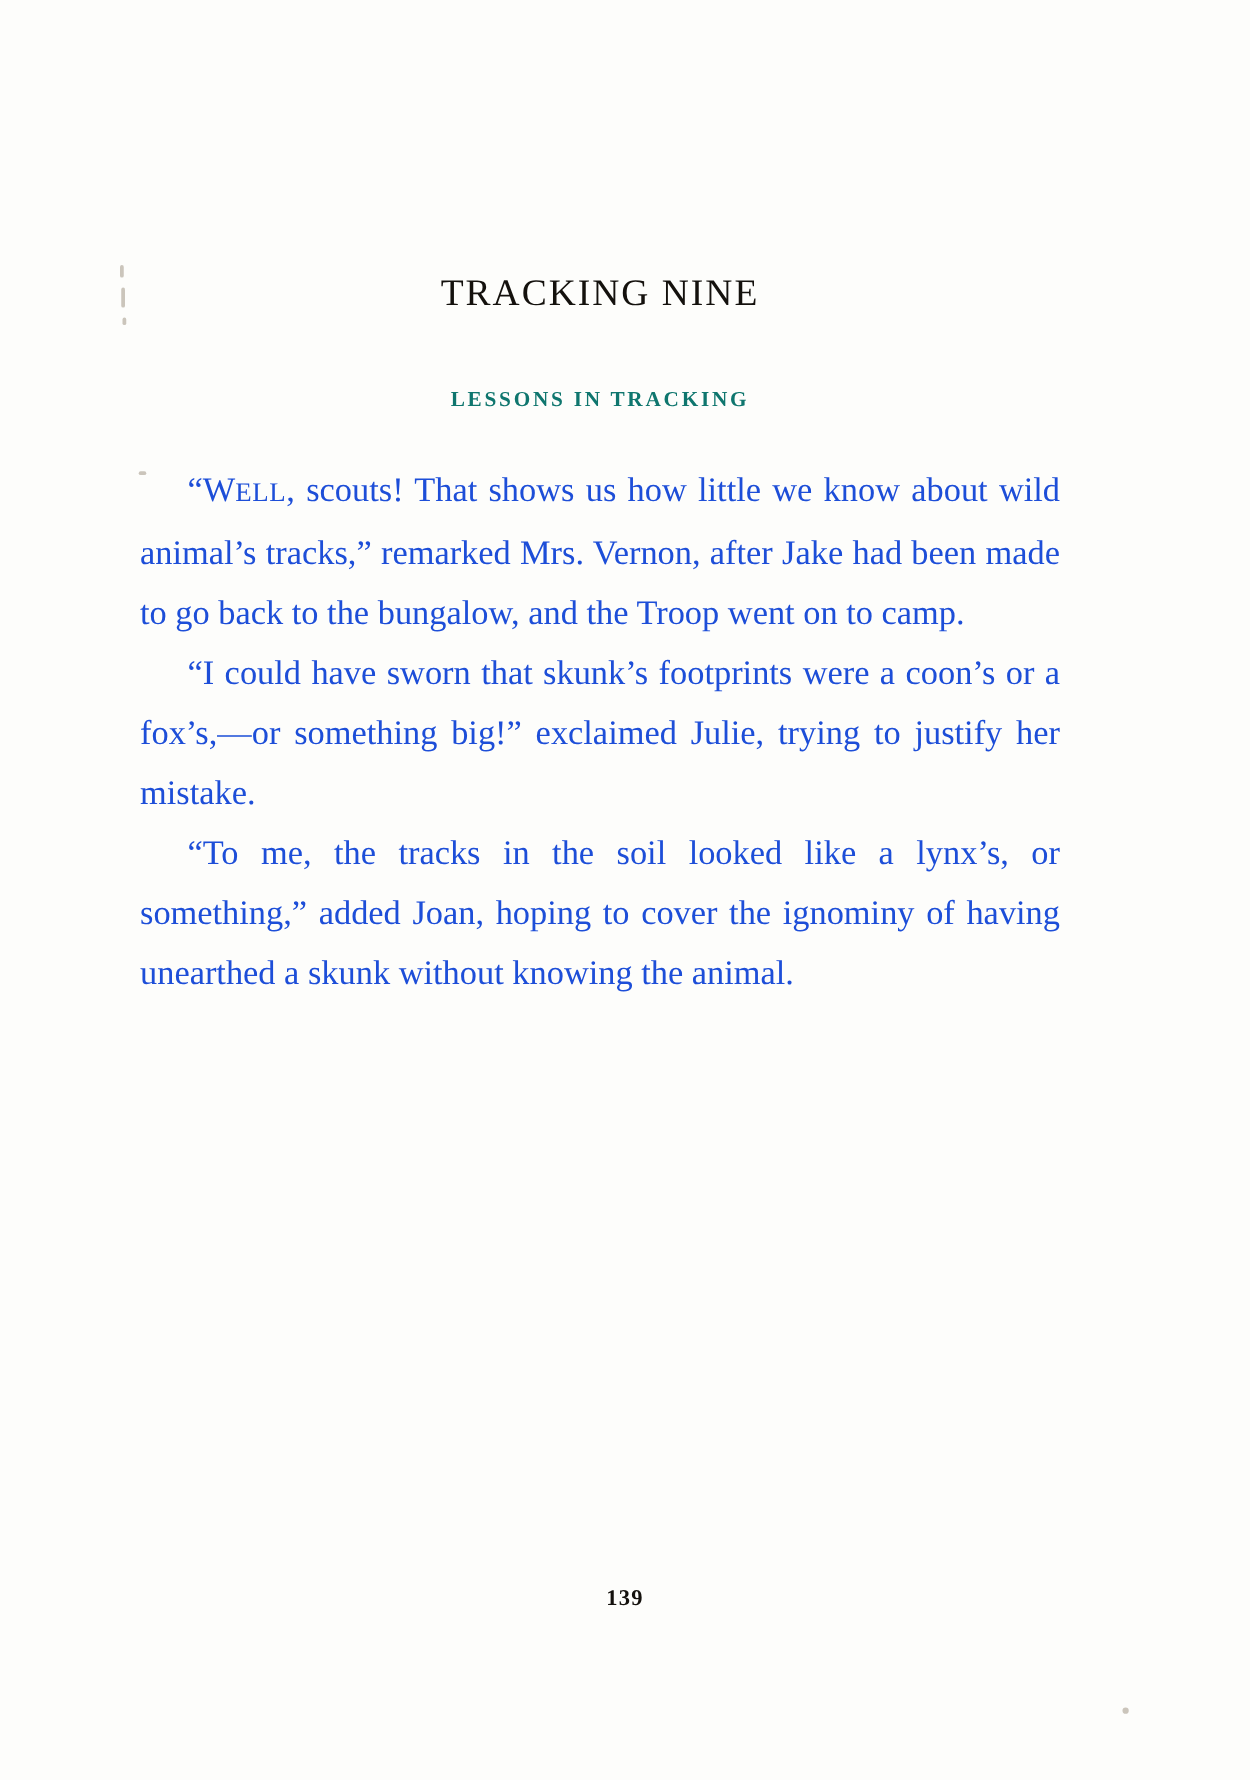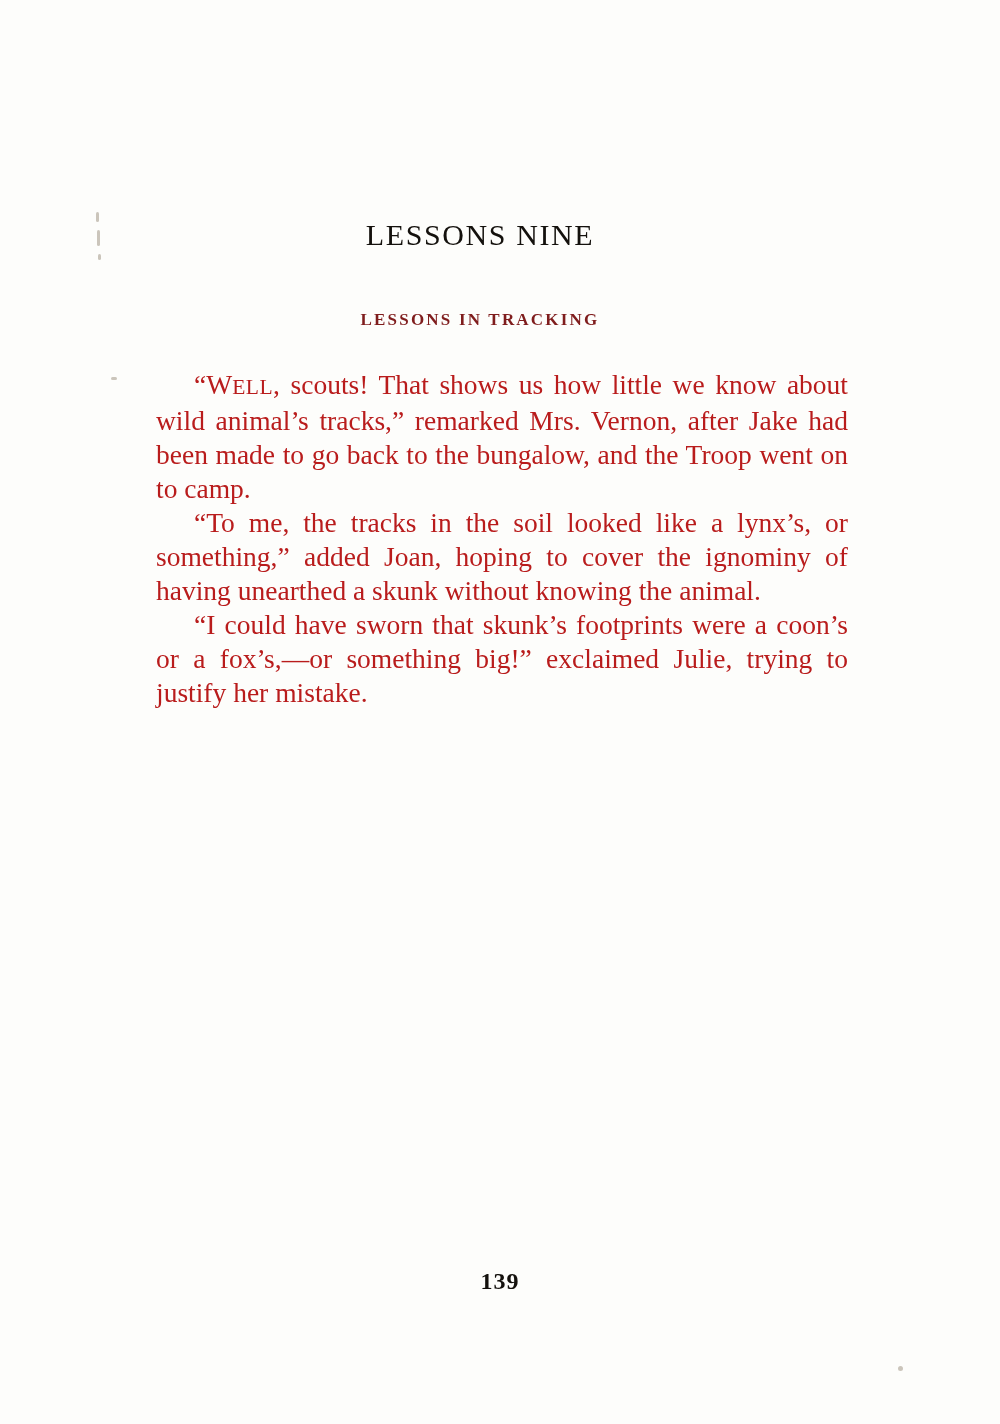--- a/index.html
+++ b/index.html
@@ -38,30 +38,29 @@
     padding-top: 18px;
     color: #14110d;
   }
 
   .chapter-subtitle {
     text-align: center;
     font-size: 17px;
     letter-spacing: 2.2px;
     font-weight: 700;
     margin-top: 58px;
-    color: #7f1d1d;
+    color: #0f766e;
   }
 
   .body-text {
     margin-top: 38px;
     font-size: 27.5px;
-    line-height: 34px;
+    line-height: 48px;
     text-align: justify;
-    color: #b91c1c;
-    margin-left: 44px;
+    color: #1d4ed8;
   }
 
   .body-text p {
     margin: 0;
     text-indent: 38px;
     text-align: justify;
     text-justify: inter-word;
   }
 
   .body-text p:first-child {
@@ -72,21 +71,21 @@
     font-size: 21.5px;
     letter-spacing: 0.5px;
   }
 
   .page-number {
     position: absolute;
     left: 0;
     right: 0;
     top: 1268px;
     text-align: center;
-    font-size: 24px;
+    font-size: 18px;
     font-weight: 700;
     letter-spacing: 1px;
     color: #14110d;
   }
 
   
   .speck {
     position: absolute;
     background: #b9b2a6;
     opacity: 0.75;
@@ -103,31 +102,31 @@
 <div class="page">
 
   <span class="speck s1"></span>
   <span class="speck s2"></span>
   <span class="speck s3"></span>
   <span class="speck s4"></span>
   <span class="speck s5"></span>
 
   <div class="page-inner">
 
-    <h1 class="chapter-title">LESSONS NINE</h1>
+    <h1 class="chapter-title">TRACKING NINE</h1>
 
     <div class="chapter-subtitle">LESSONS IN TRACKING</div>
 
     <div class="body-text">
 
       <p><span>“W</span><span class="smallcap">ELL</span><span>, scouts! That shows us how little we know about wild animal’s tracks,” remarked Mrs. Vernon, after Jake had been made to go back to the bungalow, and the Troop went on to camp.</span></p>
 
+      <p>“I could have sworn that skunk’s footprints were a coon’s or a fox’s,—or something big!” exclaimed Julie, trying to justify her mistake.</p>
+
       <p>“To me, the tracks in the soil looked like a lynx’s, or something,” added Joan, hoping to cover the ignominy of having unearthed a skunk without knowing the animal.</p>
-
-      <p>“I could have sworn that skunk’s footprints were a coon’s or a fox’s,—or something big!” exclaimed Julie, trying to justify her mistake.</p>
 
 
 
 
 
 
     </div>
   </div>
 
   <div class="page-number">139</div>

